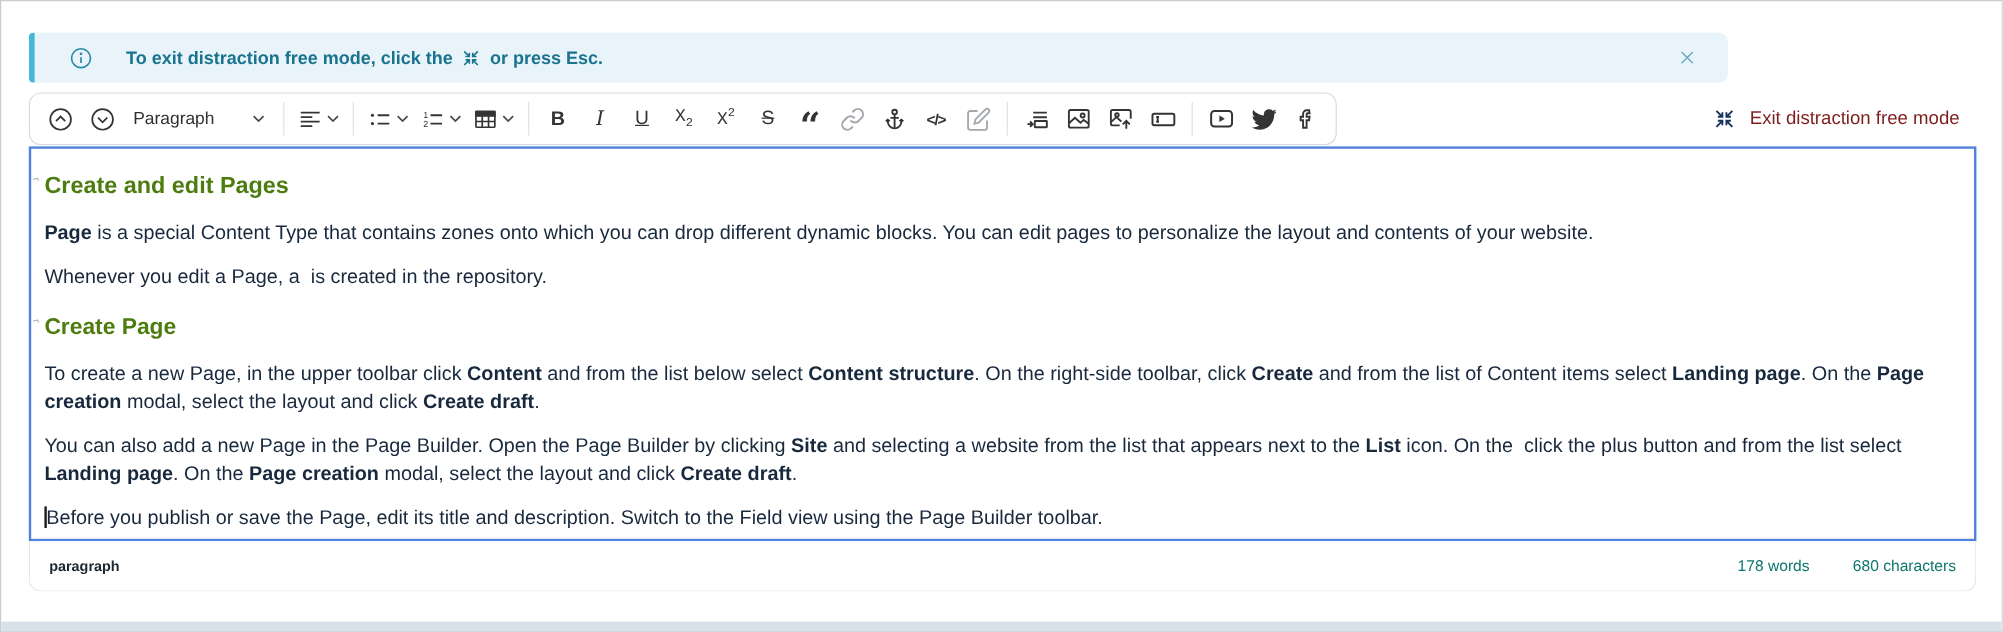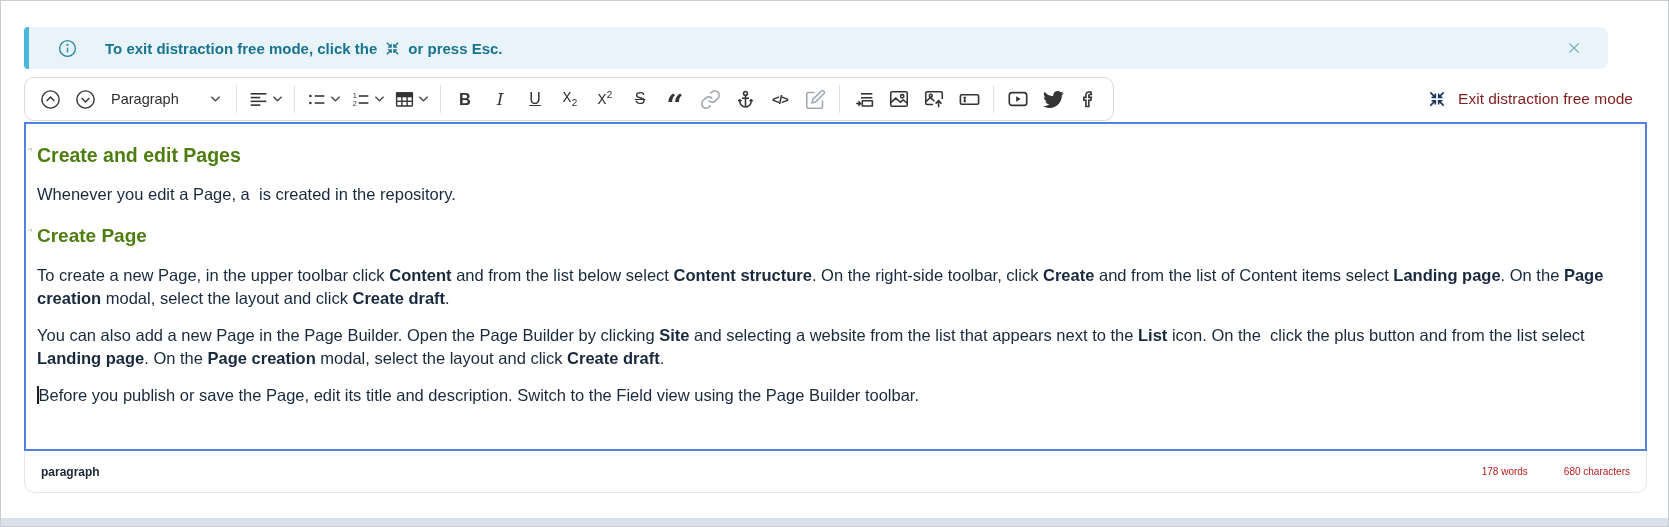--- a/index.html
+++ b/index.html
@@ -2,21 +2,21 @@
 <html><head>
 <meta charset="utf-8">
 <style>
   * { box-sizing: border-box; margin: 0; padding: 0; }
   html,body { background:#fff; }
   body { font-family: "Liberation Sans", "DejaVu Sans", sans-serif; }
   .frame { position:relative; width:1669px; height:527px; background:#fff;
            border:1px solid #c9ccd0; overflow:hidden; }
 
   
-  .banner { position:absolute; left:23px; top:26px; width:1584px; height:42px;
+  .banner { position:absolute; left:23px; top:26px; width:1416px; height:42px;
             background:#e9f4fa; border-left:5px solid #46b7d8;
             border-radius:4px 8px 8px 4px; display:flex; align-items:center;
             padding:0 22px 0 28px; }
   .banner .info-ic { color:#2a88a8; display:flex; }
   .banner-text { margin-left:27px; color:#19738f; font-weight:700; font-size:15px;
                  display:flex; align-items:center; gap:7px; }
   .banner .collapse-ic-sm { color:#19738f; display:flex; }
   .banner-close { margin-left:auto; background:none; border:none; cursor:pointer;
                   color:#67a7bd; display:flex; padding:4px; }
 
@@ -61,21 +61,21 @@
   .editor strong { font-weight:700; }
   .caret { display:inline-block; width:1.5px; height:18px; background:#1c1c1c;
            vertical-align:-3px; }
 
   
   .footer { position:absolute; left:23px; top:450px; width:1623px; height:42px;
             border:1px solid #e4e8ec; border-top:none; border-radius:0 0 10px 10px;
             display:flex; align-items:center; justify-content:space-between;
             padding:0 16px; background:#fff; }
   .block-path { font-size:12px; font-weight:700; color:#1c2631; }
-  .counts { display:flex; gap:36px; font-size:10px; color:#b91c1c; }
+  .counts { display:flex; gap:36px; font-size:13px; color:#0f766e; }
 
   .bottom-strip { position:absolute; left:0; right:0; bottom:0; height:8px;
                   background:#d9e2ea; }
   svg { display:block; }
 </style>
 </head>
 <body>
 
 <div class="frame">
 
@@ -305,20 +305,21 @@
           <path d="M10 18.5 V14 H5.5 M10 14 L4 20"></path>
             <path d="M14 18.5 V14 H18.5 M14 14 L20 20"></path>
         </svg>
       </span>
       <span>Exit distraction free mode</span>
     </button>
   </div>
 
   <div class="editor">
     <h3>Create and edit Pages</h3>
+    <p><strong>Page</strong><span> is a special Content Type that contains zones onto which you can drop different dynamic blocks. You can edit pages to personalize the layout and contents of your website.</span></p>
     <p><span>Whenever you edit a Page, a  is created in the repository.</span></p>
     <h2>Create Page</h2>
     <p><span>To create a new Page, in the upper toolbar click </span><strong>Content</strong><span> and from the list below select </span><strong>Content structure</strong><span>. On the right-side toolbar, click </span><strong>Create</strong><span> and from the list of Content items select </span><strong>Landing page</strong><span>. On the </span><strong>Page creation</strong><span> modal, select the layout and click </span><strong>Create draft</strong><span>.</span></p>
     <p><span>You can also add a new Page in the Page Builder. Open the Page Builder by clicking </span><strong>Site</strong><span> and selecting a website from the list that appears next to the </span><strong>List</strong><span> icon. On the  click the plus button and from the list select </span><strong>Landing page</strong><span>. On the </span><strong>Page creation</strong><span> modal, select the layout and click </span><strong>Create draft</strong><span>.</span></p>
     <p><span class="caret"></span><span><span>Before you publish or save the Page, edit its title and description. Switch to the Field view using the Page Builder toolbar.</span></span></p>
   </div>
 
   <div class="footer">
     <span class="block-path">paragraph</span>
     <span class="counts">

